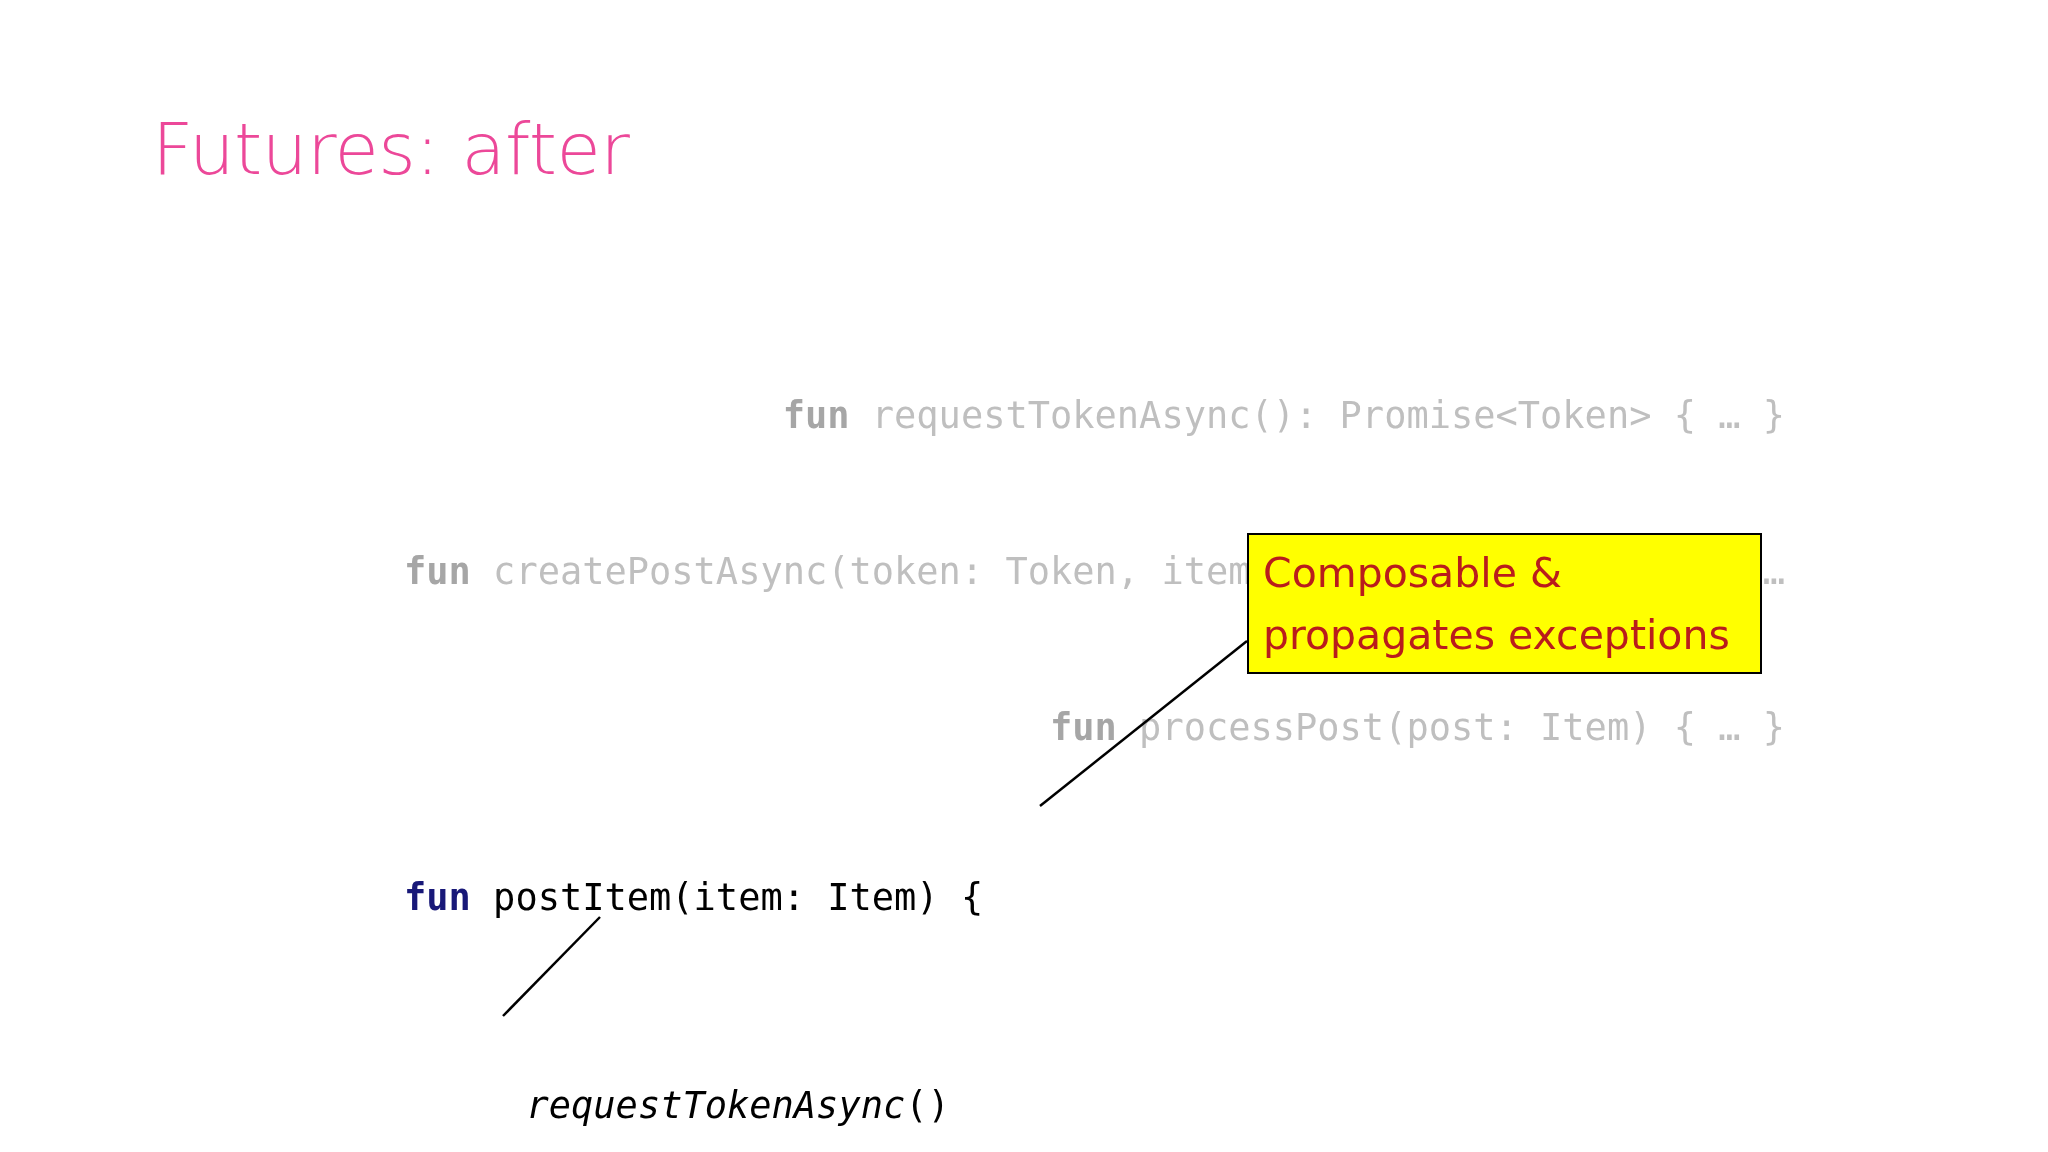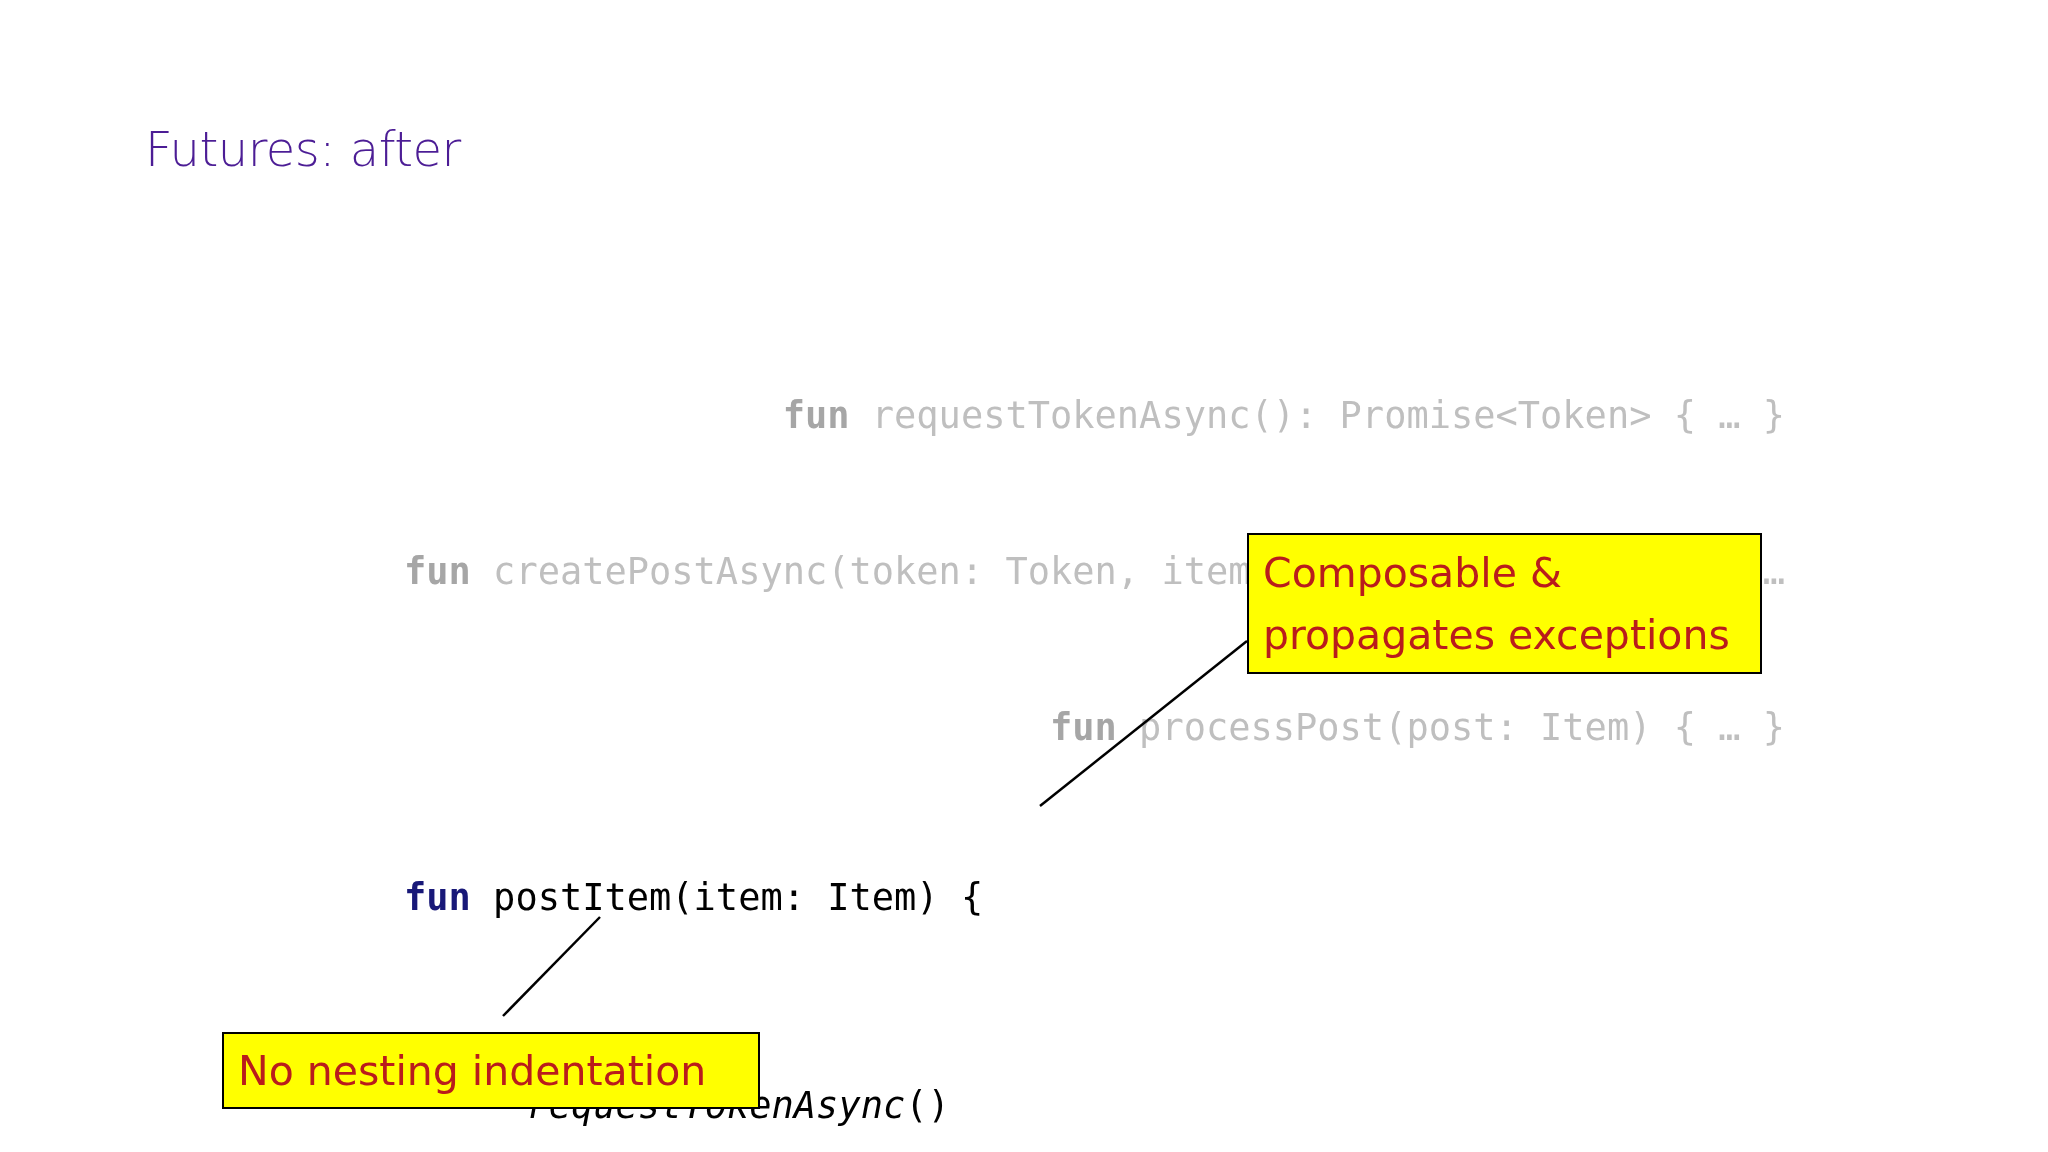--- a/index.html
+++ b/index.html
@@ -20,27 +20,27 @@
     left: 0;
     top: 0;
     width: 2048px;
     height: 1152px;
     background: #ffffff;
   }
 
   
   #slide-title {
     position: absolute;
-    left: 145px;
+    left: 152px;
     top: 104px;
     font-family: "DejaVu Sans", sans-serif;
     font-weight: 300;
-    font-size: 48px;
+    font-size: 72px;
     line-height: 90px;
-    color: #4c1d95;
+    color: #ec4899;
     letter-spacing: -0.5px;
     white-space: nowrap;
   }
 
   
   .code-block {
     position: absolute;
     font-family: "DejaVu Sans Mono", "Liberation Mono", monospace;
     white-space: pre;
   }
@@ -146,17 +146,14 @@
   <svg id="leader-lines" viewBox="0 0 2048 1152" xmlns="http://www.w3.org/2000/svg">
     <line id="leader-composable" x1="1040" y1="806" x2="1247" y2="641" stroke="#000000" stroke-width="2.5"></line>
     <line id="leader-no-nesting" x1="600" y1="917" x2="503" y2="1016" stroke="#000000" stroke-width="2.5"></line>
   </svg>
 
   <div id="callout-composable" class="callout" style="background: rgb(255, 255, 0); border-color: rgb(0, 0, 0);">
     <div class="callout-line">Composable &amp;</div>
     <div class="callout-line">propagates exceptions</div>
   </div>
 
-  <div id="callout-no-nesting" class="callout" style="background: rgb(255, 255, 0); border-color: rgb(0, 0, 0);">
-    <div class="callout-line">No nesting indentation</div>
-  </div>
 
 </div>
 
 </body></html>

